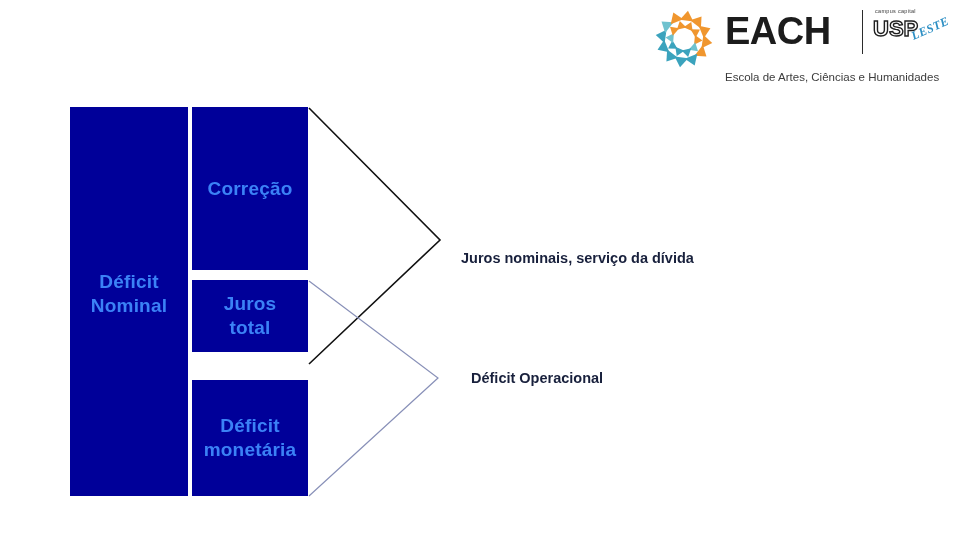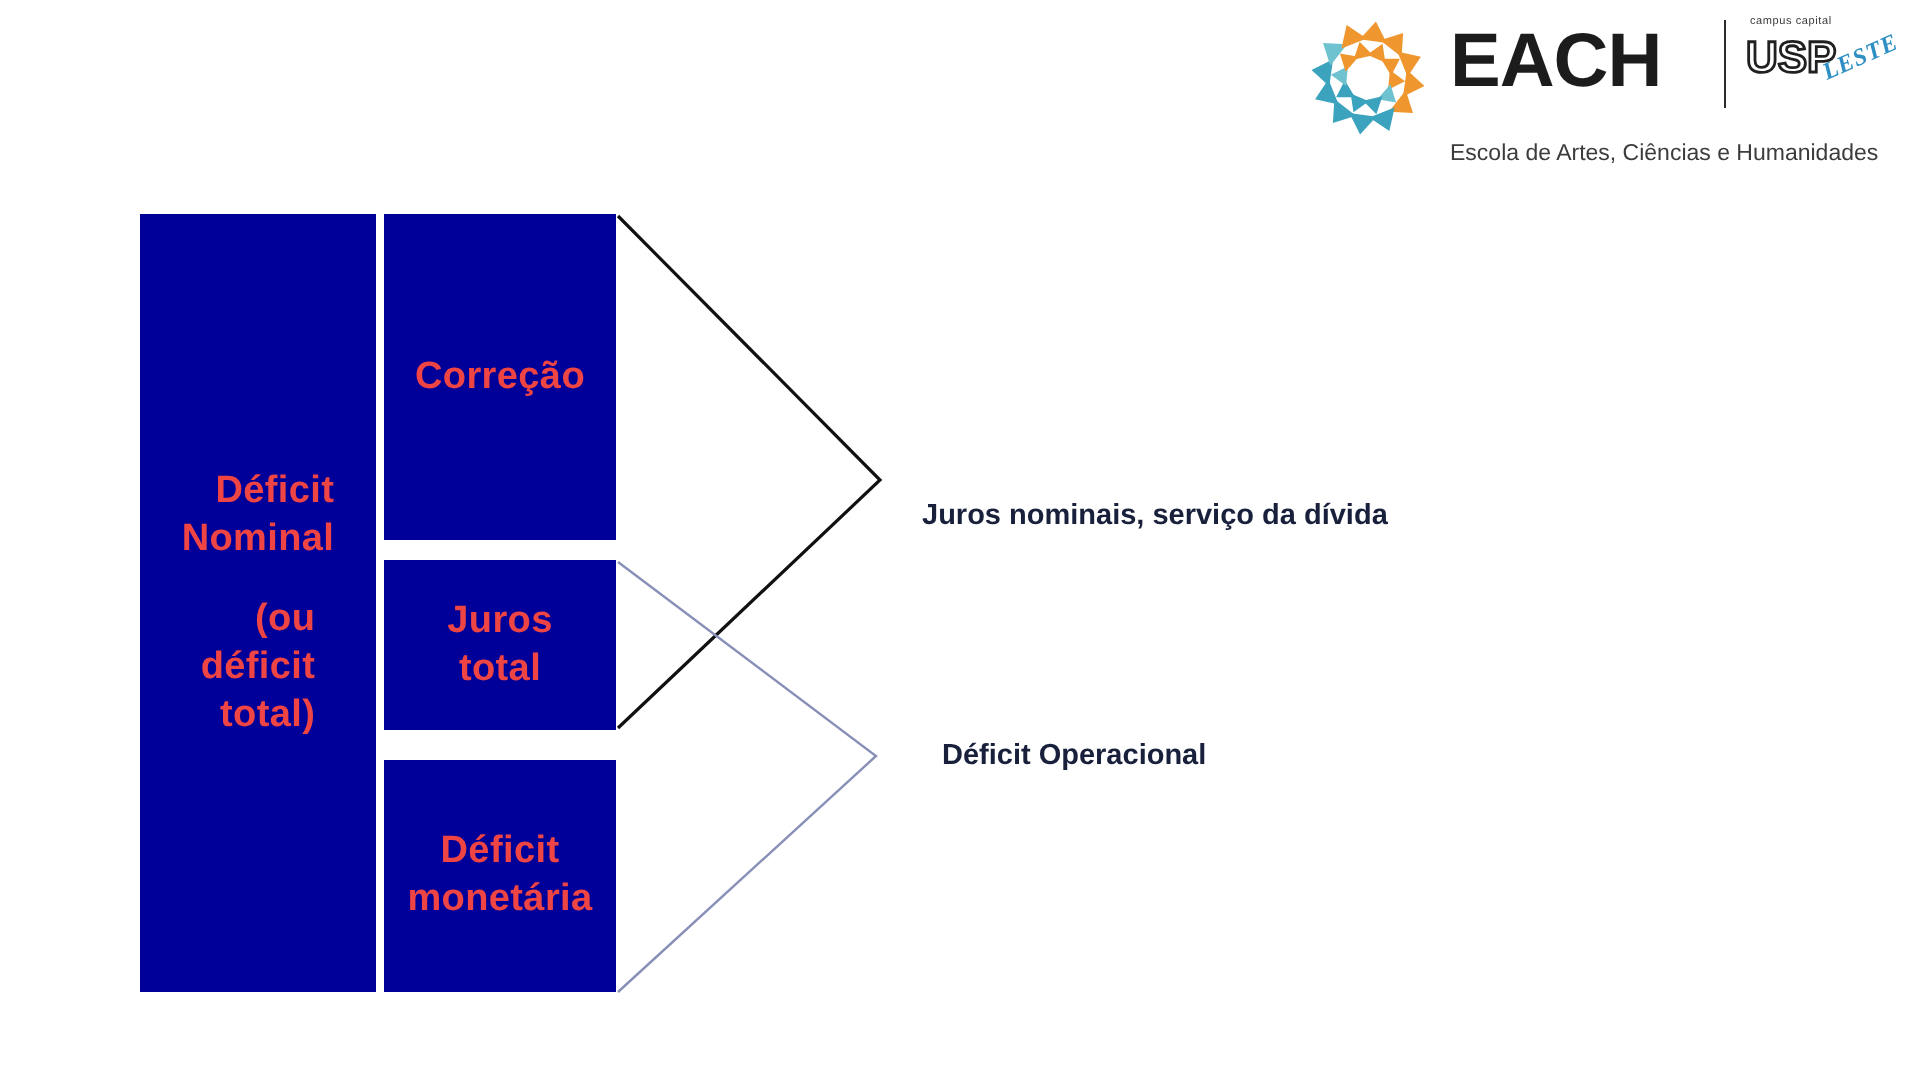--- a/index.html
+++ b/index.html
@@ -104,27 +104,27 @@
     color: #3c3c3c;
     white-space: nowrap;
     font-family: "Liberation Sans", sans-serif;
     margin-top: 15px;
   }
 
   
   .dbox {
     position: absolute;
     background: #000099;
-    color: #ef4444;
+    color: #3b82f6;
     font-weight: bold;
     display: flex;
     flex-direction: column;
     align-items: center;
     justify-content: center;
-    text-align: right;
+    text-align: center;
     font-family: "Liberation Sans", sans-serif;
     letter-spacing: 0.2px;
   }
   #box-nominal {
     left: 70px;
     top: 107px;
     width: 118px;
     height: 389px;
     font-size: 19px;
     line-height: 24px;
@@ -135,21 +135,21 @@
     top: 107px;
     width: 116px;
     height: 163px;
     font-size: 19px;
     line-height: 24px;
   }
   #box-juros {
     left: 192px;
     top: 280px;
     width: 116px;
-    height: 85px;
+    height: 72px;
     font-size: 19px;
     line-height: 24px;
   }
   #box-primario {
     left: 192px;
     top: 380px;
     width: 116px;
     height: 116px;
     font-size: 19px;
     line-height: 24px;
@@ -237,25 +237,20 @@
     <div class="logo-tagline">
       <div>Escola de Artes, Ciências e Humanidades</div>
     </div>
   </div>
 
   <div class="dbox" id="box-nominal">
     <div class="seg-main">
       <div>Déficit</div>
       <div>Nominal</div>
     </div>
-    <div class="seg-sub">
-      <div>(ou</div>
-      <div>déficit</div>
-      <div>total)</div>
-    </div>
   </div>
 
   <div class="dbox" id="box-correcao">
     <div>Correção</div>
   </div>
 
   <div class="dbox" id="box-juros">
     <div>Juros</div>
     <div>total</div>
   </div>

